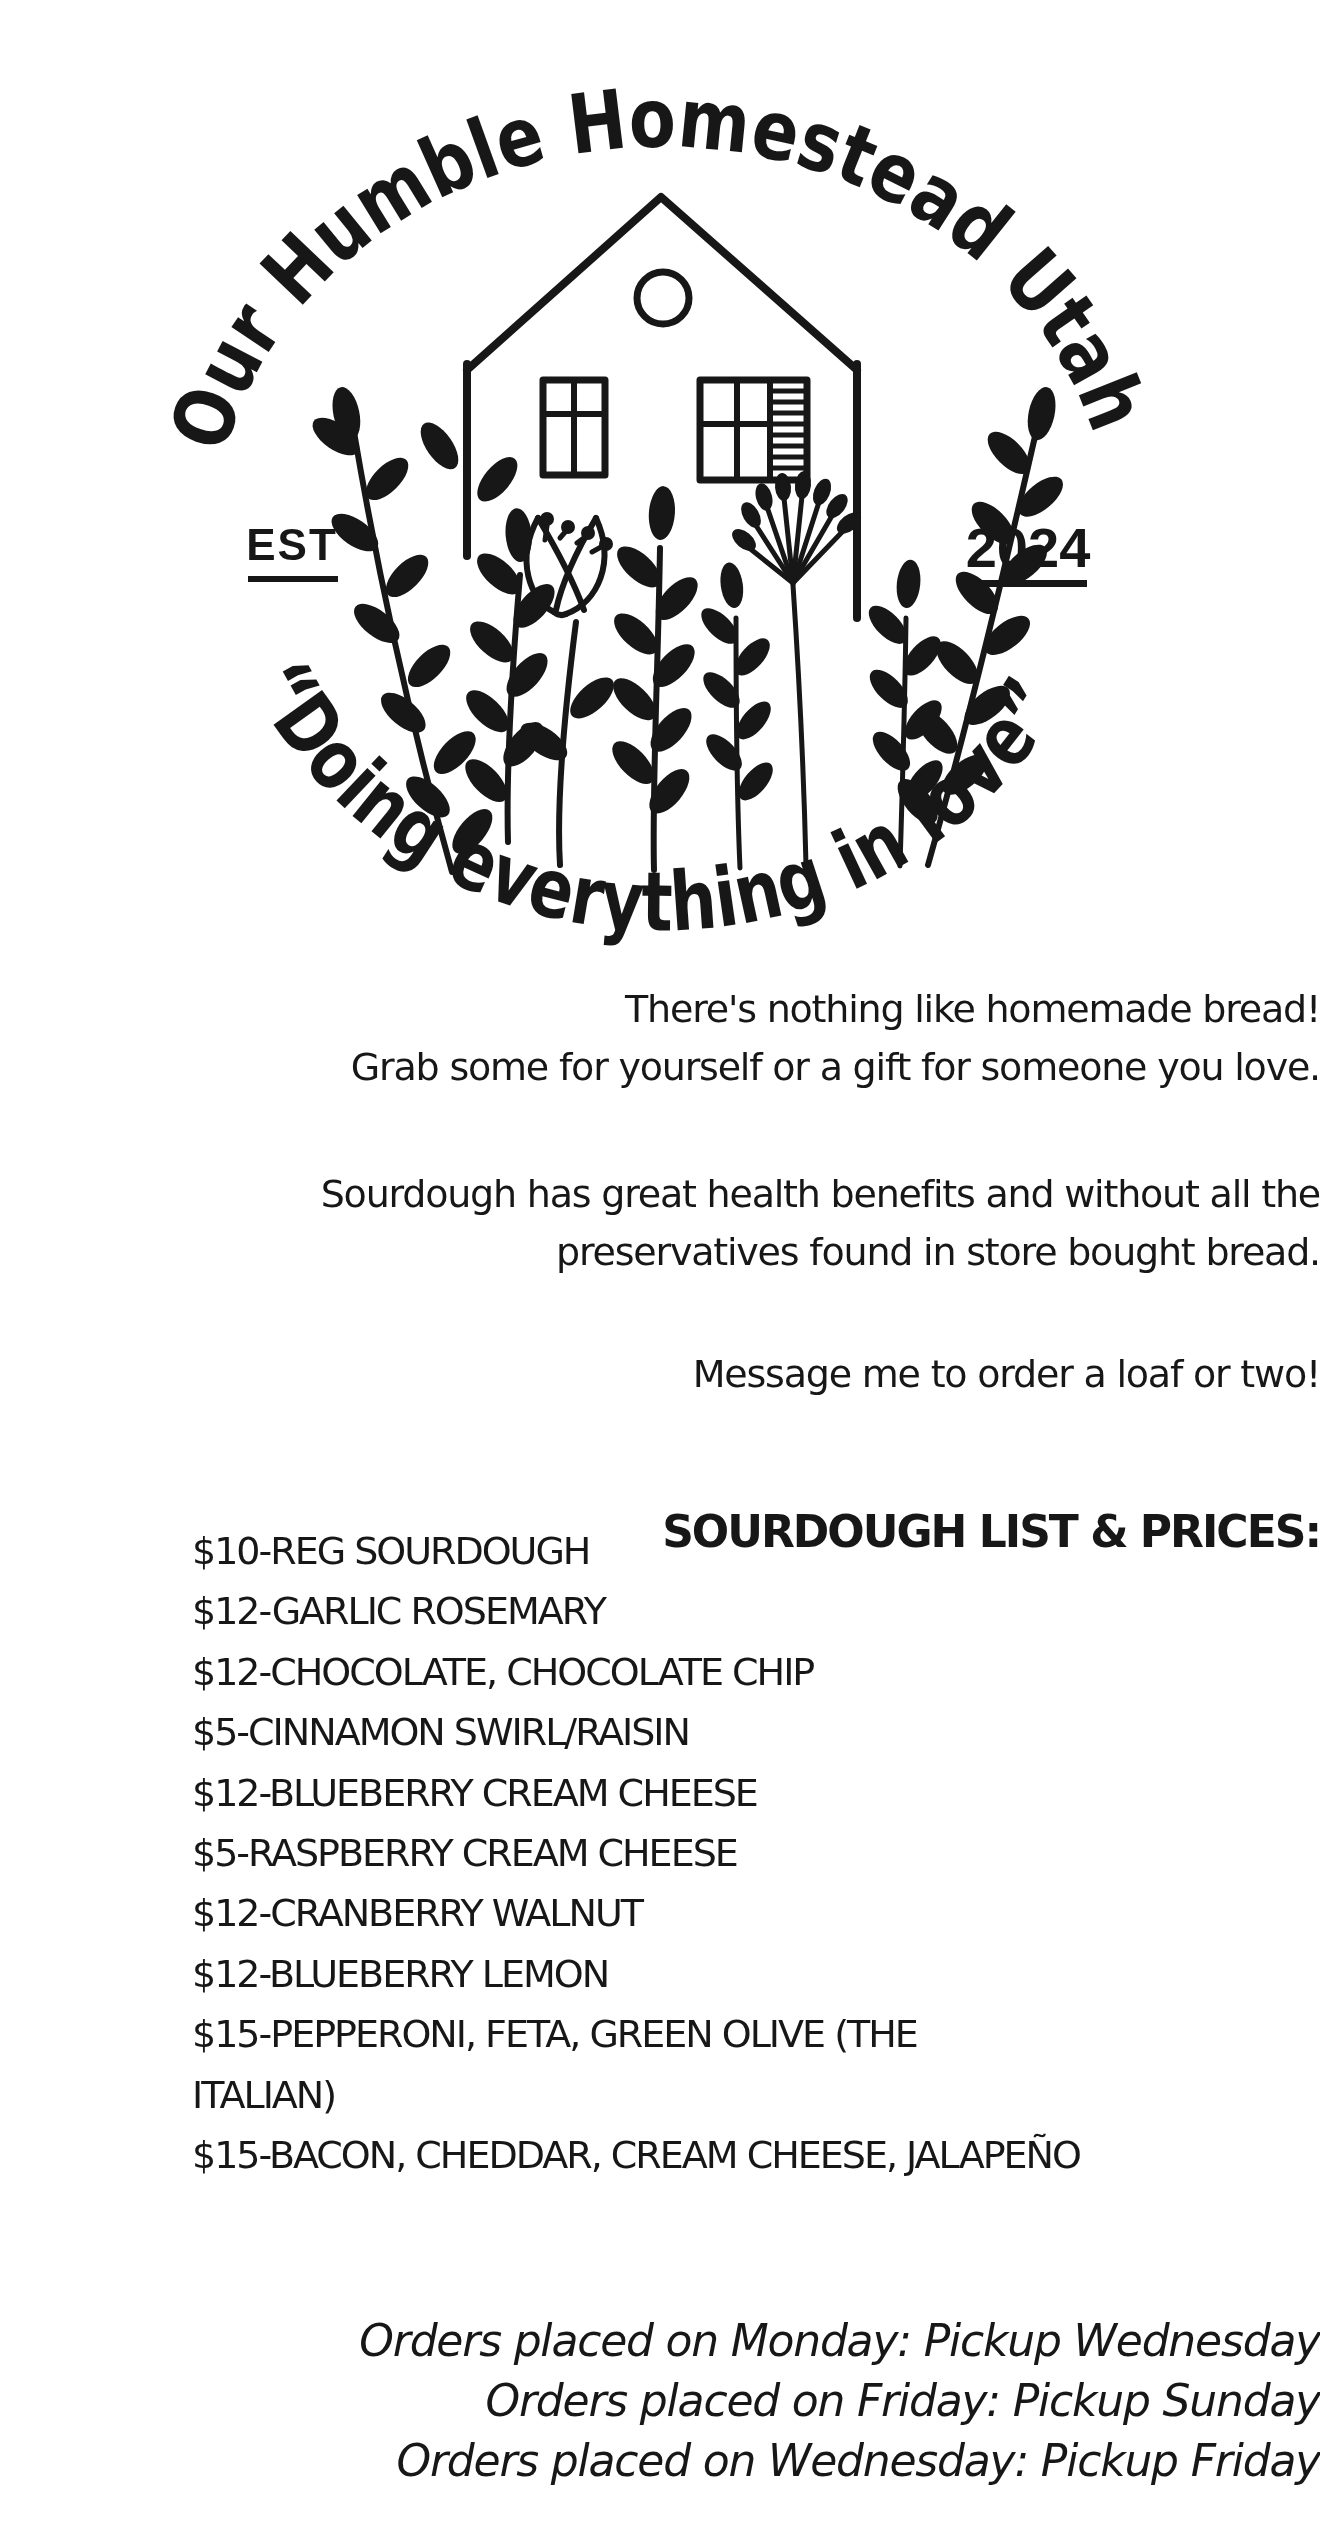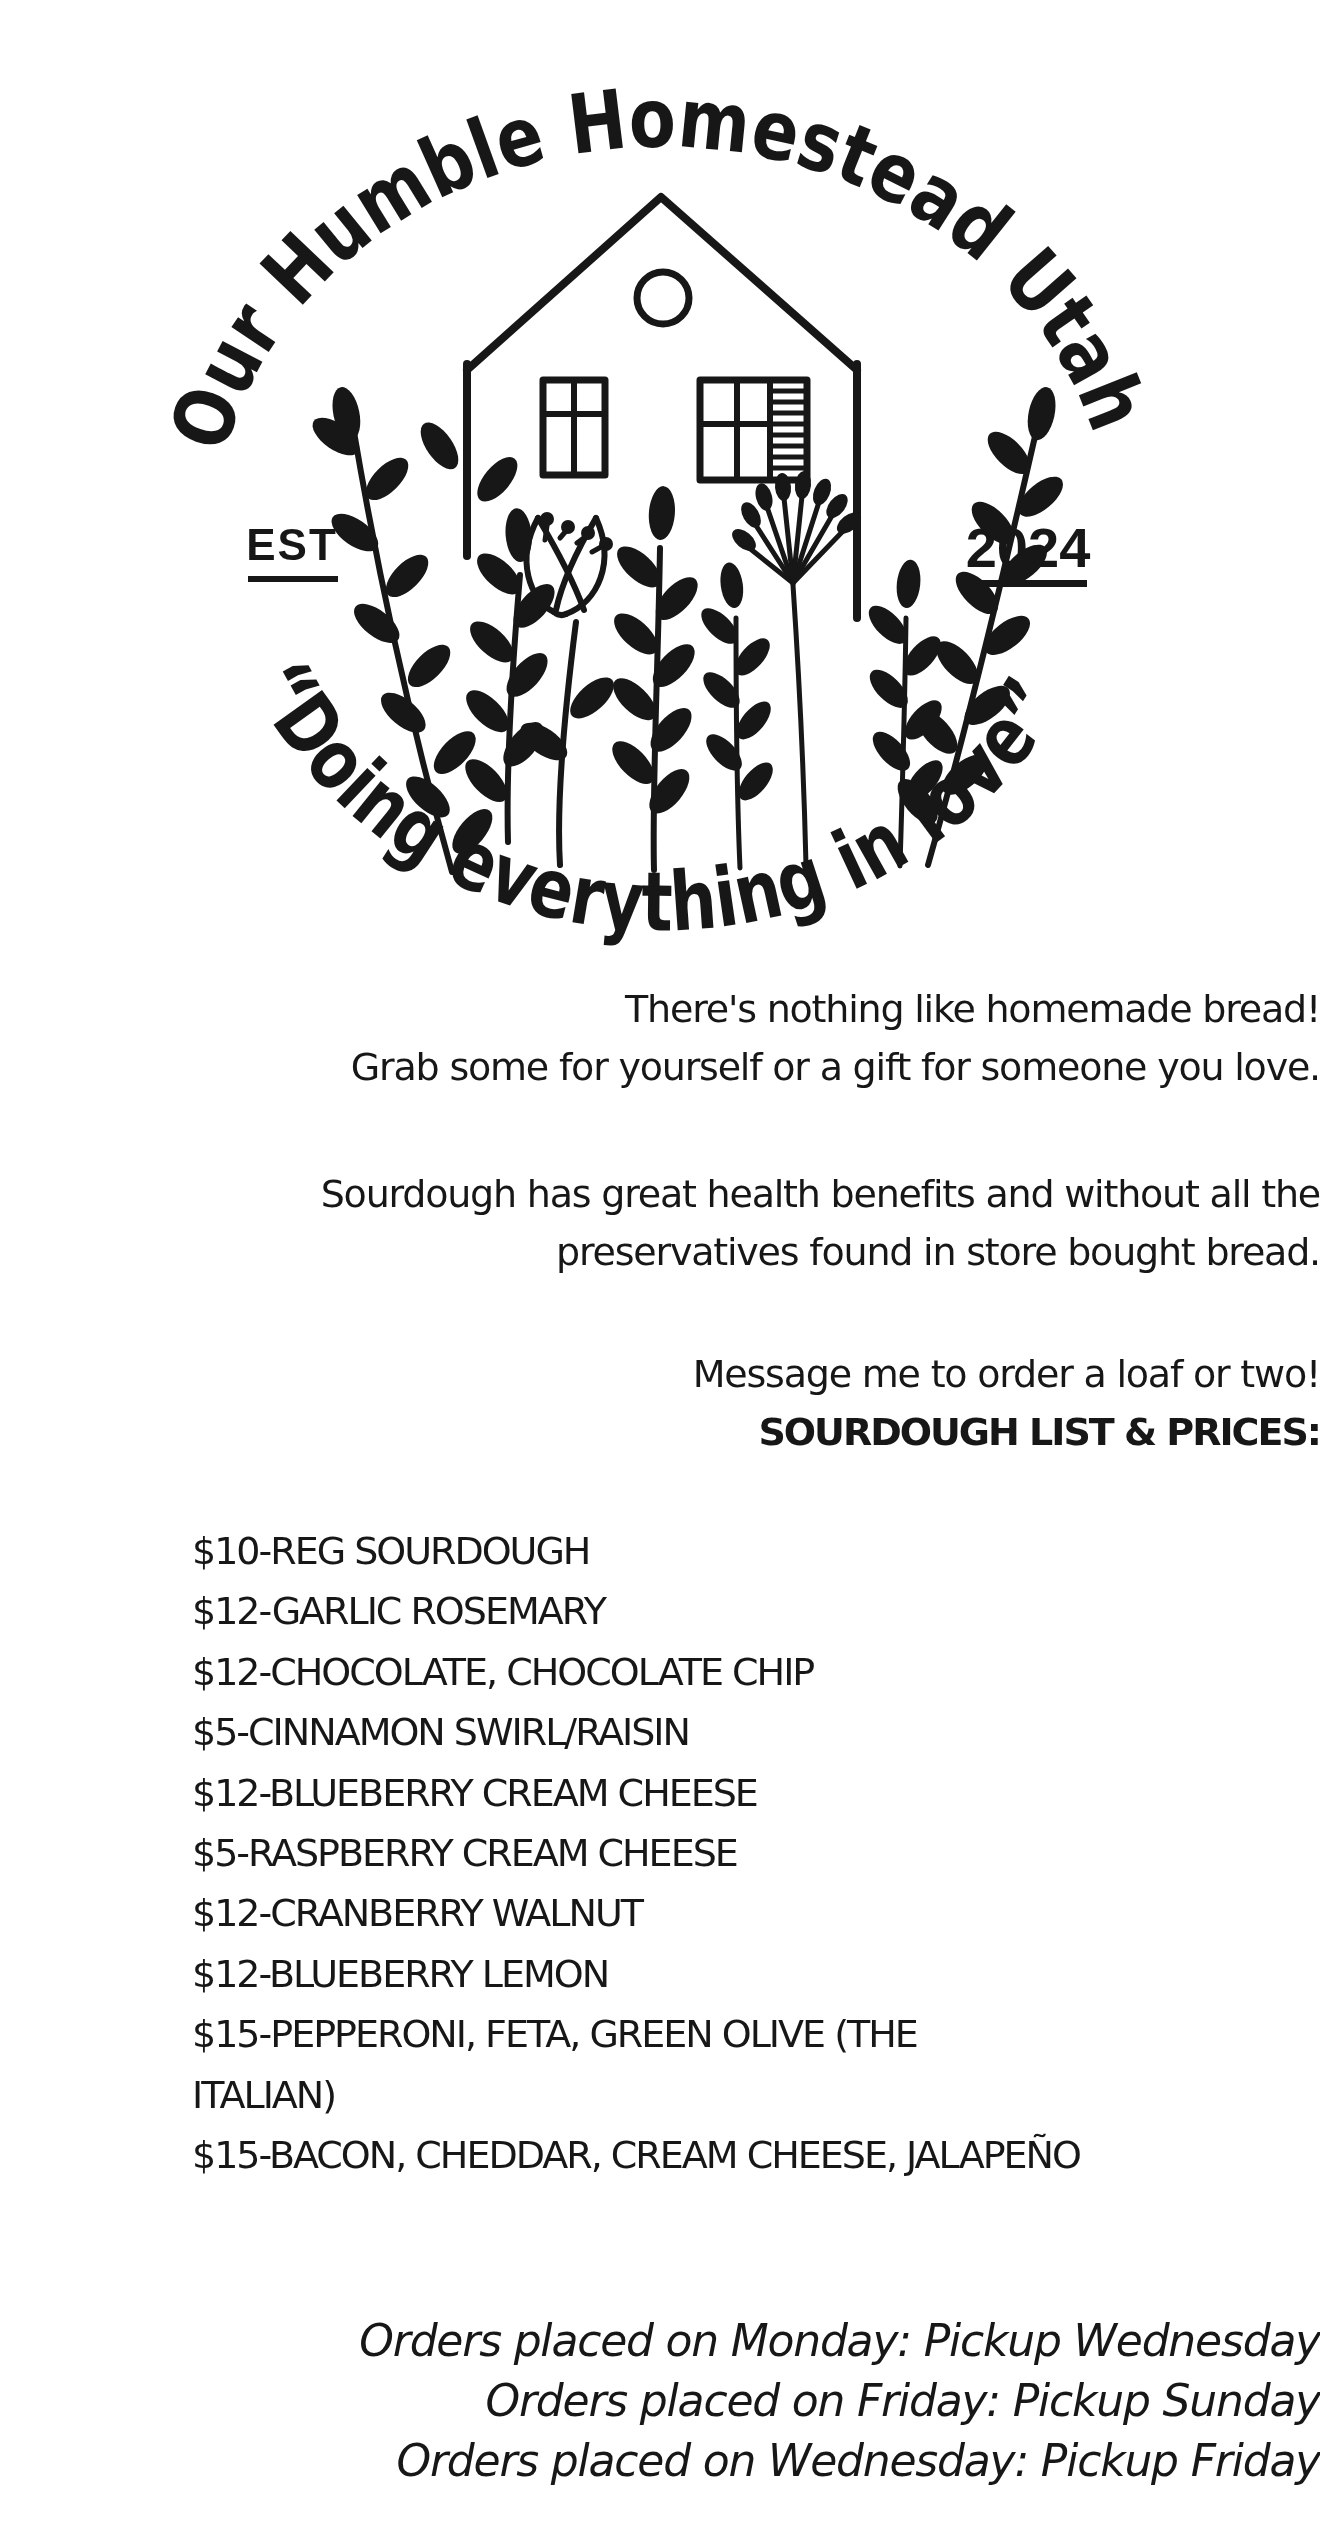--- a/index.html
+++ b/index.html
@@ -22,22 +22,22 @@
   }
   .body-text {
     font-size:38px;
     line-height:58px;
     letter-spacing:-1.2px;
   }
   #para1 { top:980px; }
   #para2 { top:1165px; }
   #para3 { top:1345px; }
   #menu-heading {
-    top:1408px;
-    font-size:38px;
+    top:1508px;
+    font-size:44px;
     font-weight:bold;
     letter-spacing:-2px;
     line-height:48px;
   }
   .menu-list {
     position:absolute;
     left:192px;
     top:1521px;
     width:1130px;
     text-align:left;

